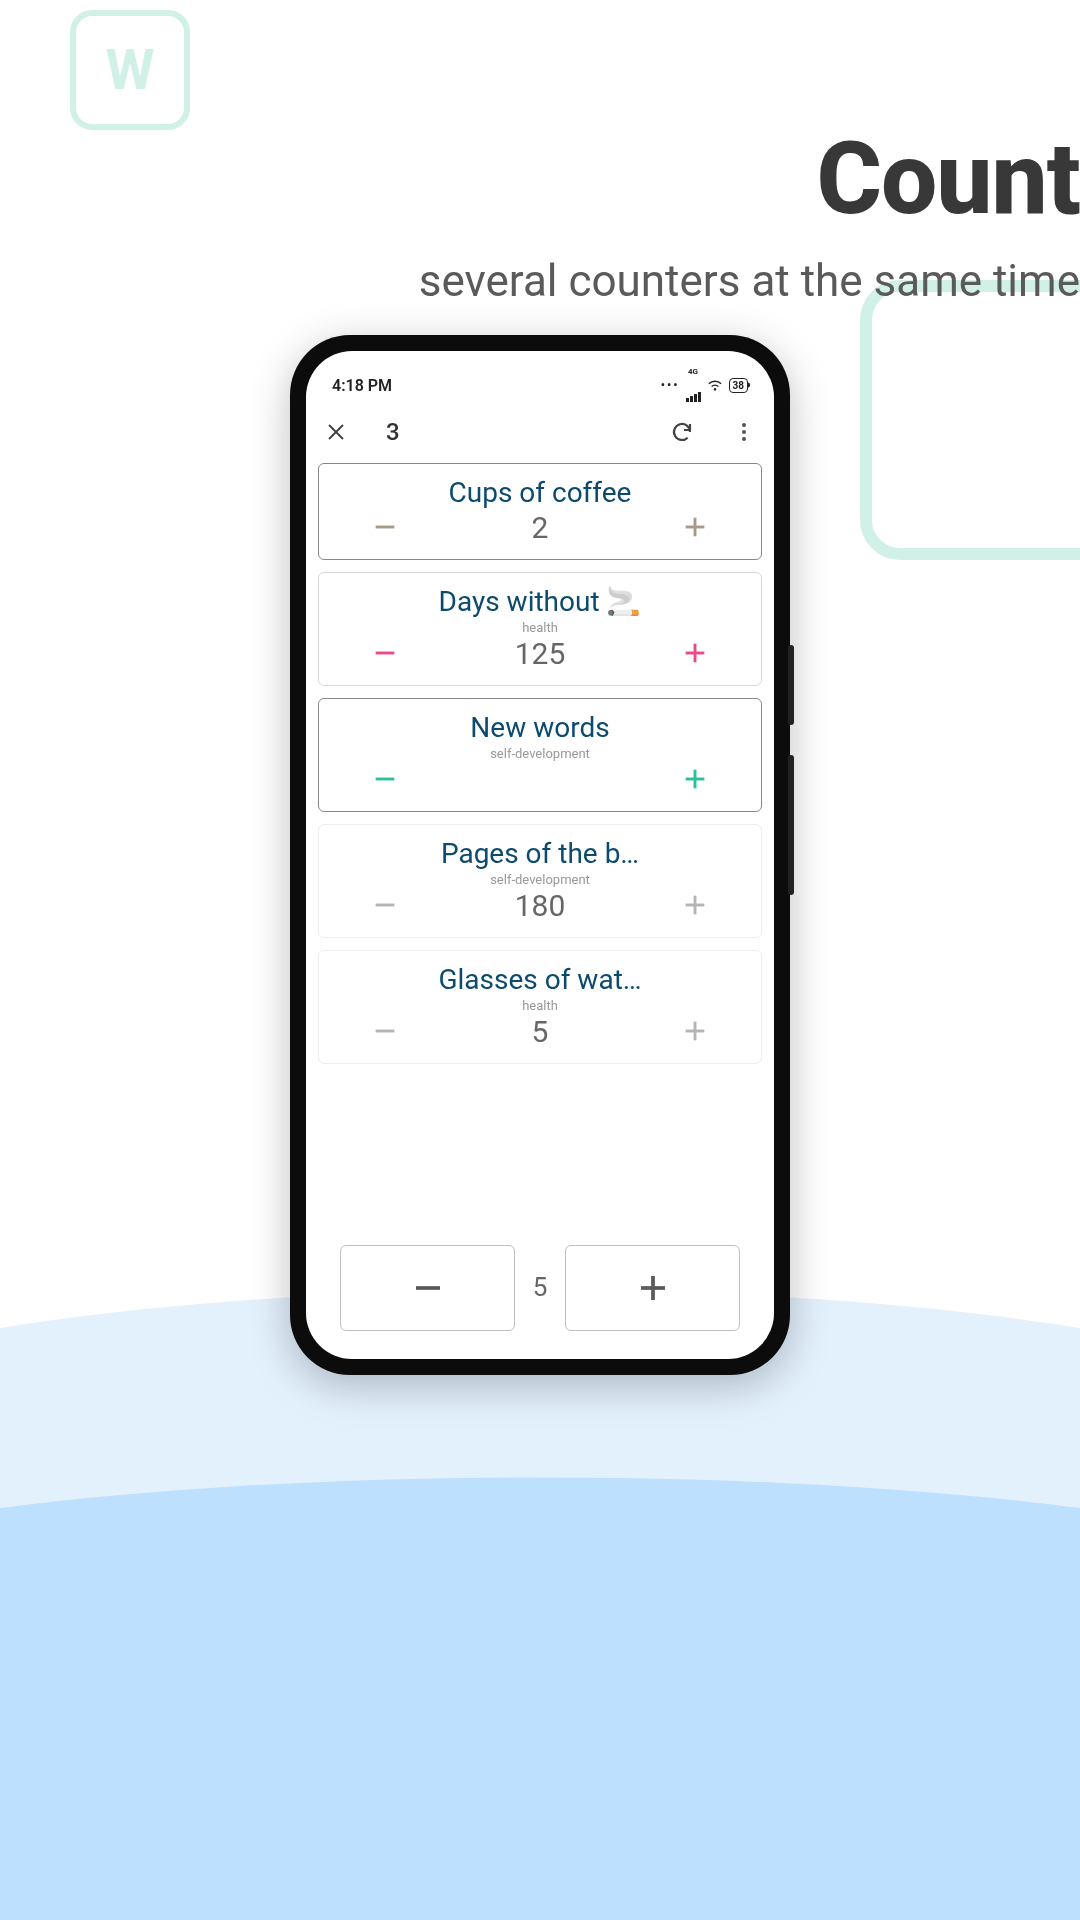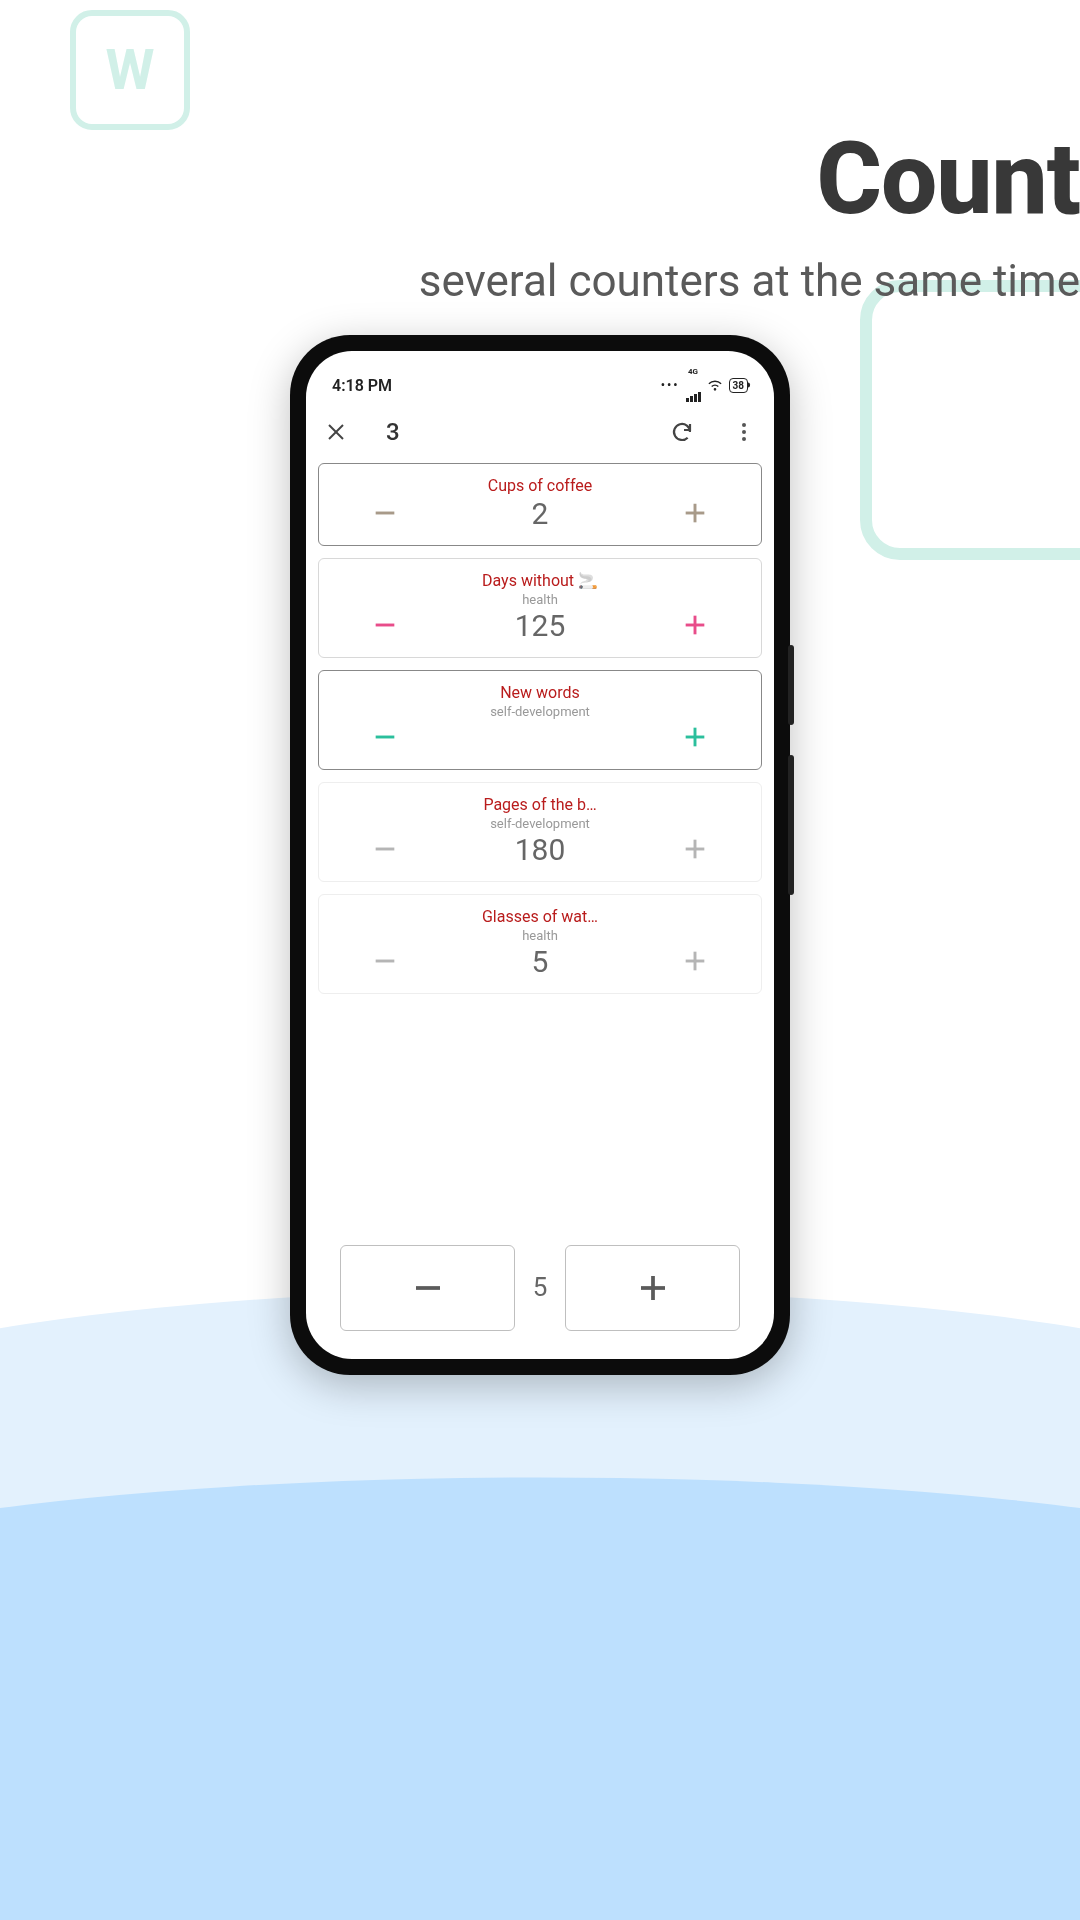--- a/index.html
+++ b/index.html
@@ -270,22 +270,22 @@
   position: relative;
 }
 .counter-card.selected {
   border: 1.5px solid #888;
 }
 .counter-card.noborder {
   border-color: #eee;
 }
 .counter-title {
   text-align: center;
-  font-size: 16px;
-  color: #b91c1c;
+  font-size: 28px;
+  color: #0c4a6e;
   font-weight: 400;
 }
 .counter-subtitle {
   text-align: center;
   font-size: 13px;
   color: #999;
   margin-top: 2px;
 }
 .counter-row {
   display: flex;

